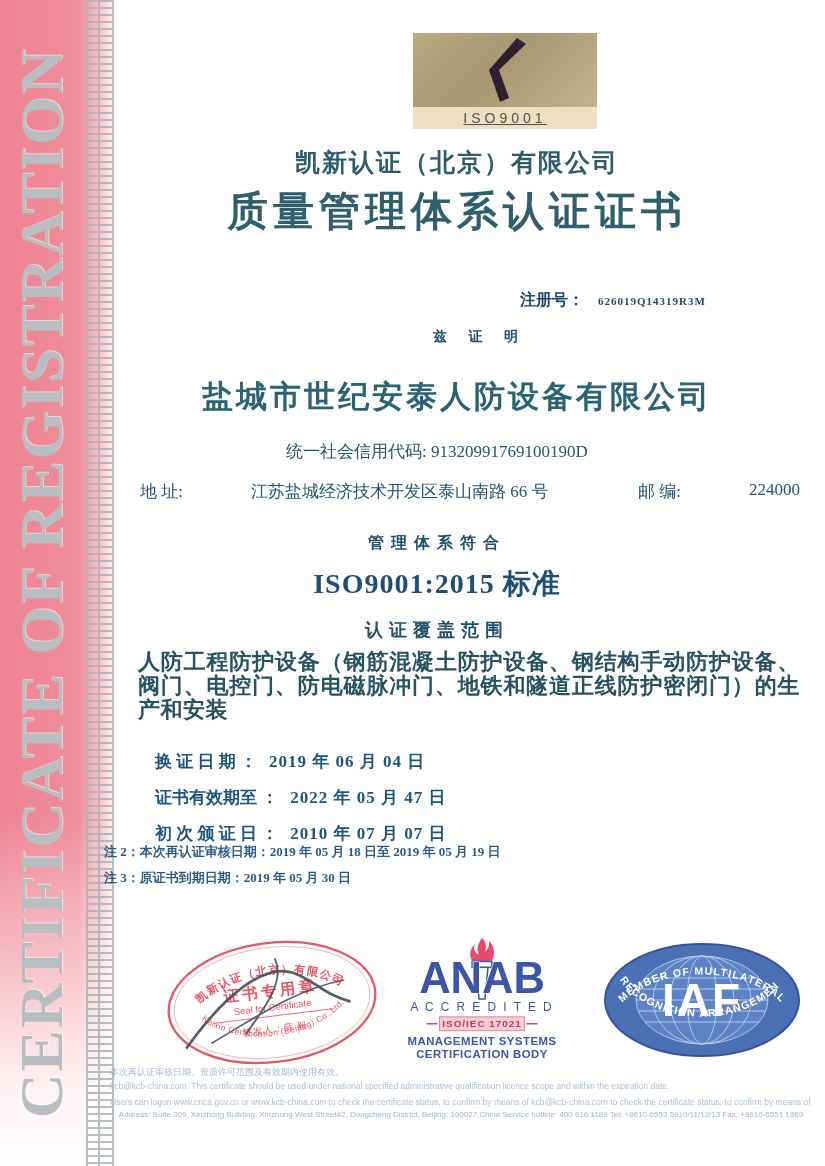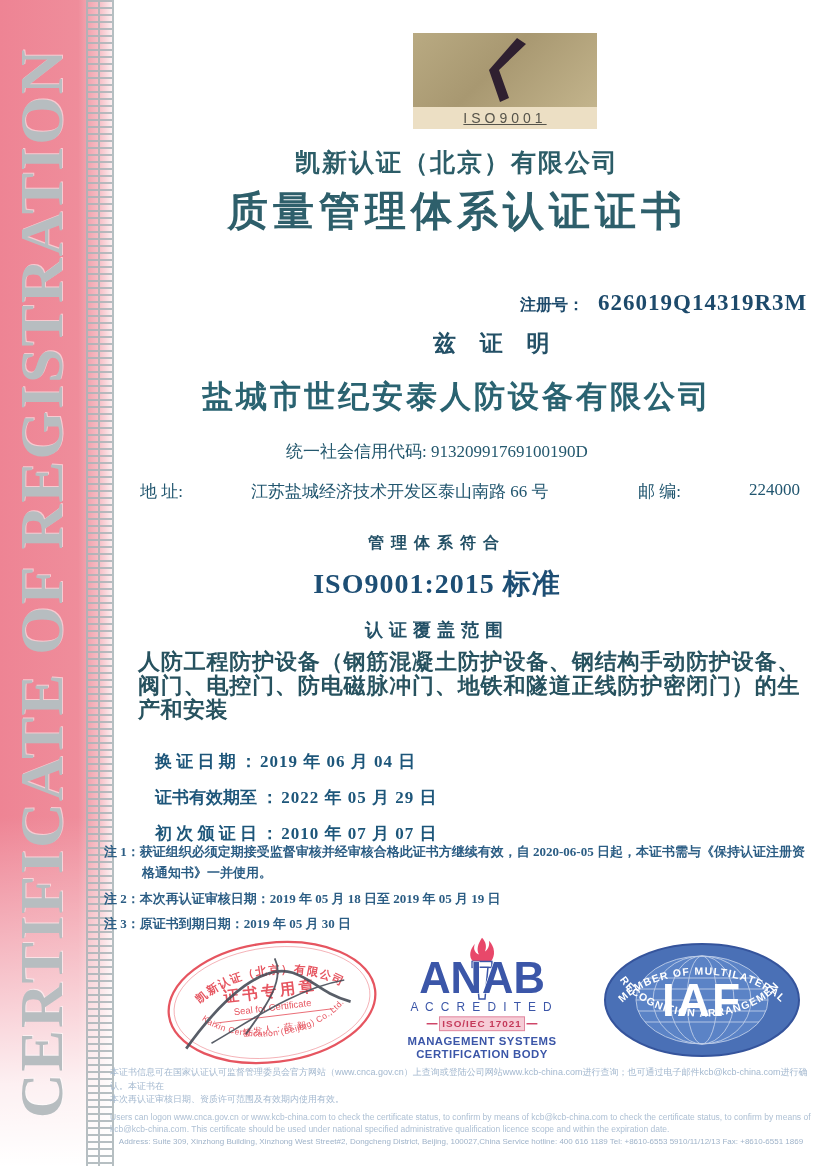--- a/index.html
+++ b/index.html
@@ -23,41 +23,41 @@
   .logo-gold{height:74px;background:linear-gradient(135deg,#b9aa82 0%,#a89871 45%,#c3b48c 100%);
     display:flex;align-items:center;justify-content:center;}
   .logo-label{height:22px;background:#ecdfc4;display:flex;align-items:center;justify-content:center;
     font-family:"Liberation Sans", sans-serif;font-size:14px;letter-spacing:4px;color:#55534a;text-decoration:underline;}
   
   .org-title{position:absolute;left:112px;top:146px;width:690px;text-align:center;
     font-size:25px;font-weight:bold;color:#2c5d68;letter-spacing:2px;}
   .main-title{position:absolute;left:112px;top:184px;width:690px;text-align:center;
     font-size:41px;font-weight:bold;color:#2e5f6b;letter-spacing:5px;}
   .reg-line{position:absolute;left:520px;top:290px;font-size:16px;font-weight:bold;color:#1d4a6b;}
-  .reg-line .num{margin-left:14px;font-size:23px;letter-spacing:1px;}
-  .certify{position:absolute;left:433px;top:328px;font-size:23px;font-weight:bold;color:#235066;letter-spacing:9px;}
+  .reg-line .num{margin-left:14px;font-size:11px;letter-spacing:1px;}
+  .certify{position:absolute;left:433px;top:328px;font-size:14px;font-weight:bold;color:#235066;letter-spacing:9px;}
   .company-name{position:absolute;left:112px;top:376px;width:690px;text-align:center;
     font-size:31px;font-weight:bold;color:#2a6371;letter-spacing:3px;}
   .credit-line{position:absolute;left:112px;top:440px;width:650px;text-align:center;
     font-size:17px;color:#24586e;}
   .addr-label,.addr-value,.zip-label,.zip-value{font-size:17px;color:#21566f;}
   .addr-row{position:absolute;left:140px;top:480px;width:660px;display:flex;gap:32px;}
   .addr-row .gap{flex:1;}
   .conform{position:absolute;left:112px;top:533px;width:650px;text-align:center;
     font-size:16px;font-weight:bold;color:#235066;letter-spacing:7px;}
   .std-name{position:absolute;left:112px;top:565px;width:650px;text-align:center;
     font-size:28px;font-weight:bold;color:#1d4e74;letter-spacing:1px;}
   .scope-title{position:absolute;left:112px;top:618px;width:650px;text-align:center;
     font-size:18px;font-weight:bold;color:#235066;letter-spacing:6px;}
   .scope-text{position:absolute;left:138px;top:650px;width:662px;
     font-size:22px;font-weight:bold;color:#27525f;line-height:24px;text-align:justify;letter-spacing:.5px;}
   
   .dates{position:absolute;left:155px;top:750px;}
   .date-row{font-size:17px;font-weight:bold;color:#1d567a;margin-bottom:13px;}
-  .date-row .val{margin-left:3px;letter-spacing:1px;}
+  .date-row .val{margin-left:12px;letter-spacing:1px;}
   
   .notes{position:absolute;left:104px;top:842px;width:708px;}
   .note{font-size:13px;font-weight:600;color:#2b5d84;line-height:1.6;padding-left:38px;text-indent:-38px;margin-bottom:5px;}
   
   .seal{position:absolute;left:152px;top:933px;width:240px;height:140px;}
   .anab{position:absolute;left:393px;top:937px;width:178px;height:128px;}
   .iaf{position:absolute;left:602px;top:941px;width:200px;height:118px;}
   
   .footer{position:absolute;left:110px;top:1066px;width:702px;font-family:"Liberation Sans", sans-serif;}
   .fp-zh{font-size:9px;color:#a3b8cf;line-height:1.5;}
@@ -110,29 +110,28 @@
   <div class="conform">管理体系符合</div>
   <div class="std-name">ISO9001:2015 标准</div>
   <div class="scope-title">认证覆盖范围</div>
   <div class="scope-text">人防工程防护设备（钢筋混凝土防护设备、钢结构手动防护设备、阀门、电控门、防电磁脉冲门、地铁和隧道正线防护密闭门）的生产和安装</div>
 
   <div class="dates">
     <div class="date-row">
       <span>换 证 日 期 ：</span><span class="val">2019 年 06 月 04 日</span>
     </div>
     <div class="date-row">
-      <span>证书有效期至 ：</span><span class="val">2022 年 05 月 29 日</span>
+      <span>证书有效期至 ：</span><span class="val">2022 年 05 月 47 日</span>
     </div>
     <div class="date-row">
       <span>初 次 颁 证 日 ：</span><span class="val">2010 年 07 月 07 日</span>
     </div>
   </div>
 
   <div class="notes">
-    <div class="note"><span>注 1：</span><span>获证组织必须定期接受监督审核并经审核合格此证书方继续有效，自 2020-06-05 日起，本证书需与《保持认证注册资格通知书》一并使用。</span></div>
     <div class="note"><span>注 2：</span><span>本次再认证审核日期：2019 年 05 月 18 日至 2019 年 05 月 19 日</span></div>
     <div class="note"><span>注 3：</span><span>原证书到期日期：2019 年 05 月 30 日</span></div>
   </div>
 
   <div class="seal">
     <svg width="240" height="140" viewBox="0 0 250 155">
       <defs>
         <path id="sealTop" d="M 24,96 A 103,63 0 0 1 226,96" fill="none"></path>
         <path id="sealBot" d="M 32,66 A 95,60 0 0 0 218,66" fill="none"></path>
       </defs>
@@ -209,20 +208,19 @@
       <text font-family="Liberation Sans, sans-serif" font-size="10.5" font-weight="bold" fill="#ffffff" letter-spacing="1.2">
         <textPath href="#iafTop" startOffset="50%" text-anchor="middle">MEMBER OF MULTILATERAL</textPath>
       </text>
       <text font-family="Liberation Sans, sans-serif" font-size="10.5" font-weight="bold" fill="#ffffff" letter-spacing="1.2">
         <textPath href="#iafBot" startOffset="50%" text-anchor="middle">RECOGNITION ARRANGEMENT</textPath>
       </text>
     </svg>
   </div>
 
   <div class="footer">
-    <div class="fp-zh">本证书信息可在国家认证认可监督管理委员会官方网站（www.cnca.gov.cn）上查询或登陆公司网站www.kcb-china.com进行查询；也可通过电子邮件kcb@kcb-china.com进行确认。本证书在</div>
     <div class="fp-zh">本次再认证审核日期、资质许可范围及有效期内使用有效。</div>
+    <div class="fp-en">kcb@kcb-china.com. This certificate should be used under national specified administrative qualification licence scope and within the expiration date.</div>
     <div class="fp-en mt4">Users can logon www.cnca.gov.cn or www.kcb-china.com to check the certificate status, to confirm by means of kcb@kcb-china.com to check the certificate status, to confirm by means of</div>
-    <div class="fp-en">kcb@kcb-china.com. This certificate should be used under national specified administrative qualification licence scope and within the expiration date.</div>
     <div class="fp-addr">Address: Suite 309, Xinzhong Building, Xinzhong West Street#2, Dongcheng District, Beijing, 100027,China   Service hotline: 400 616 1189   Tel: +8610-6553 5910/11/12/13   Fax: +8610-6551 1869</div>
   </div>
 
 </div>
 
 </body></html>

